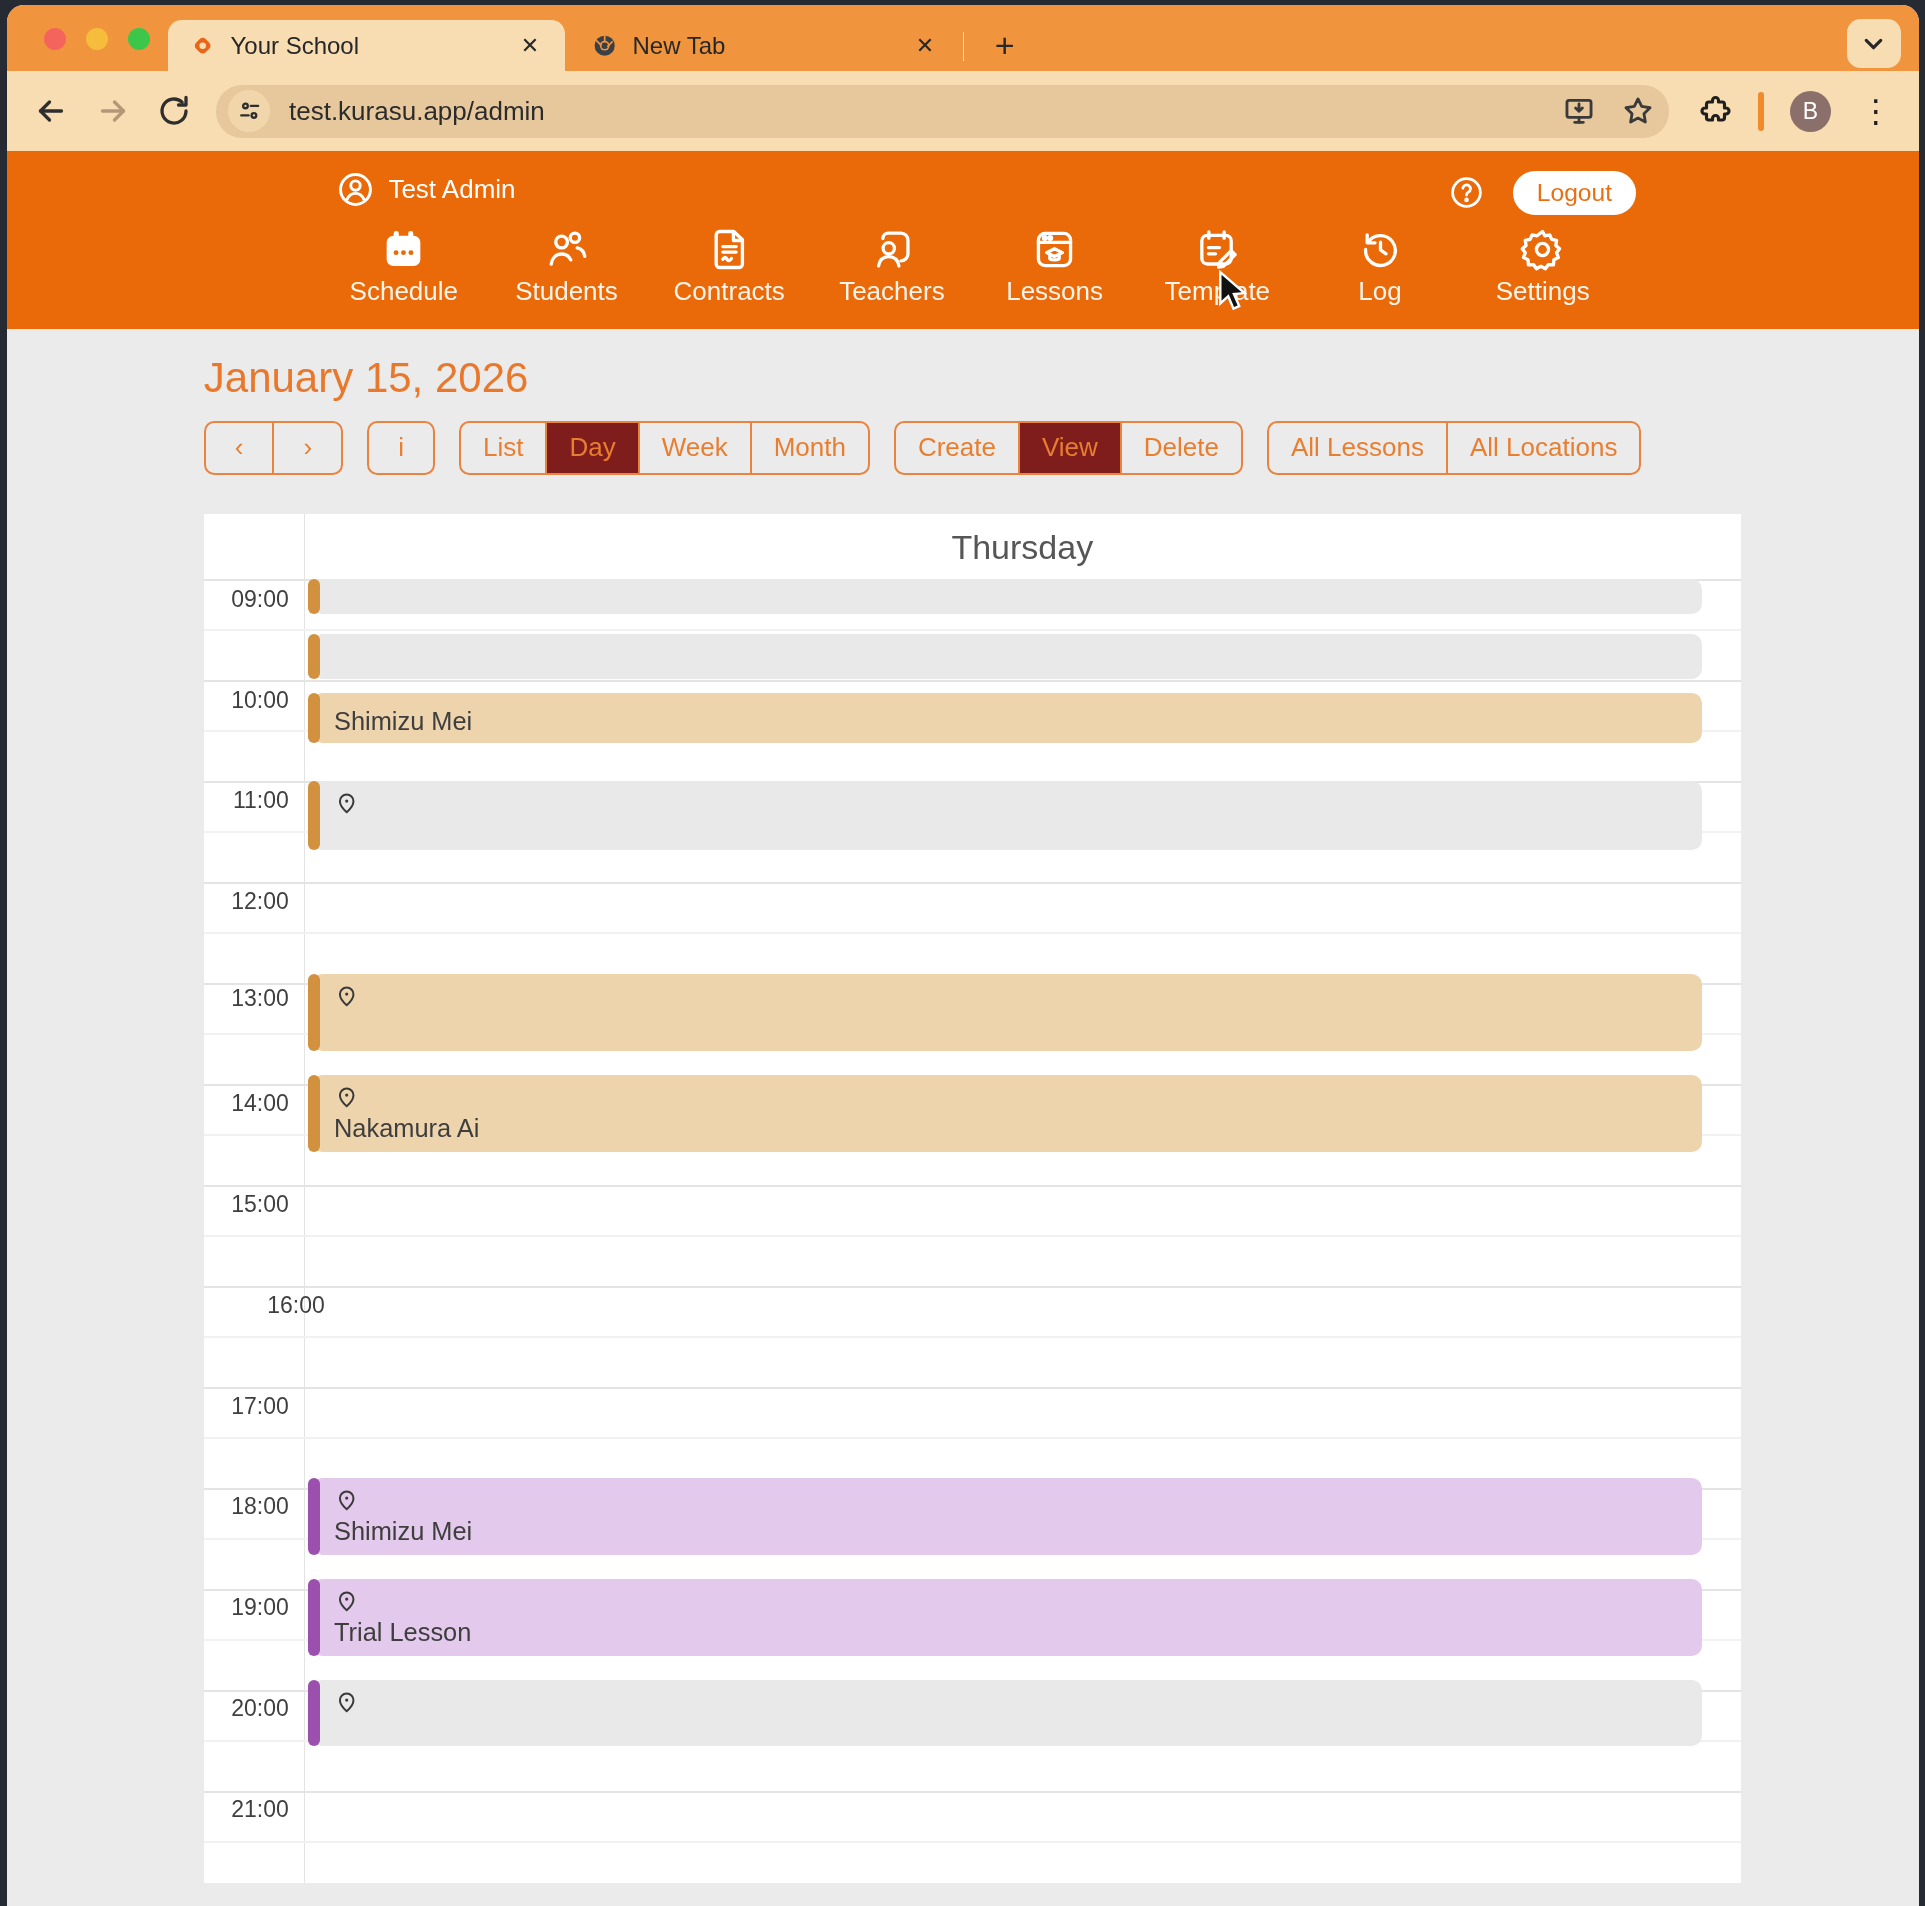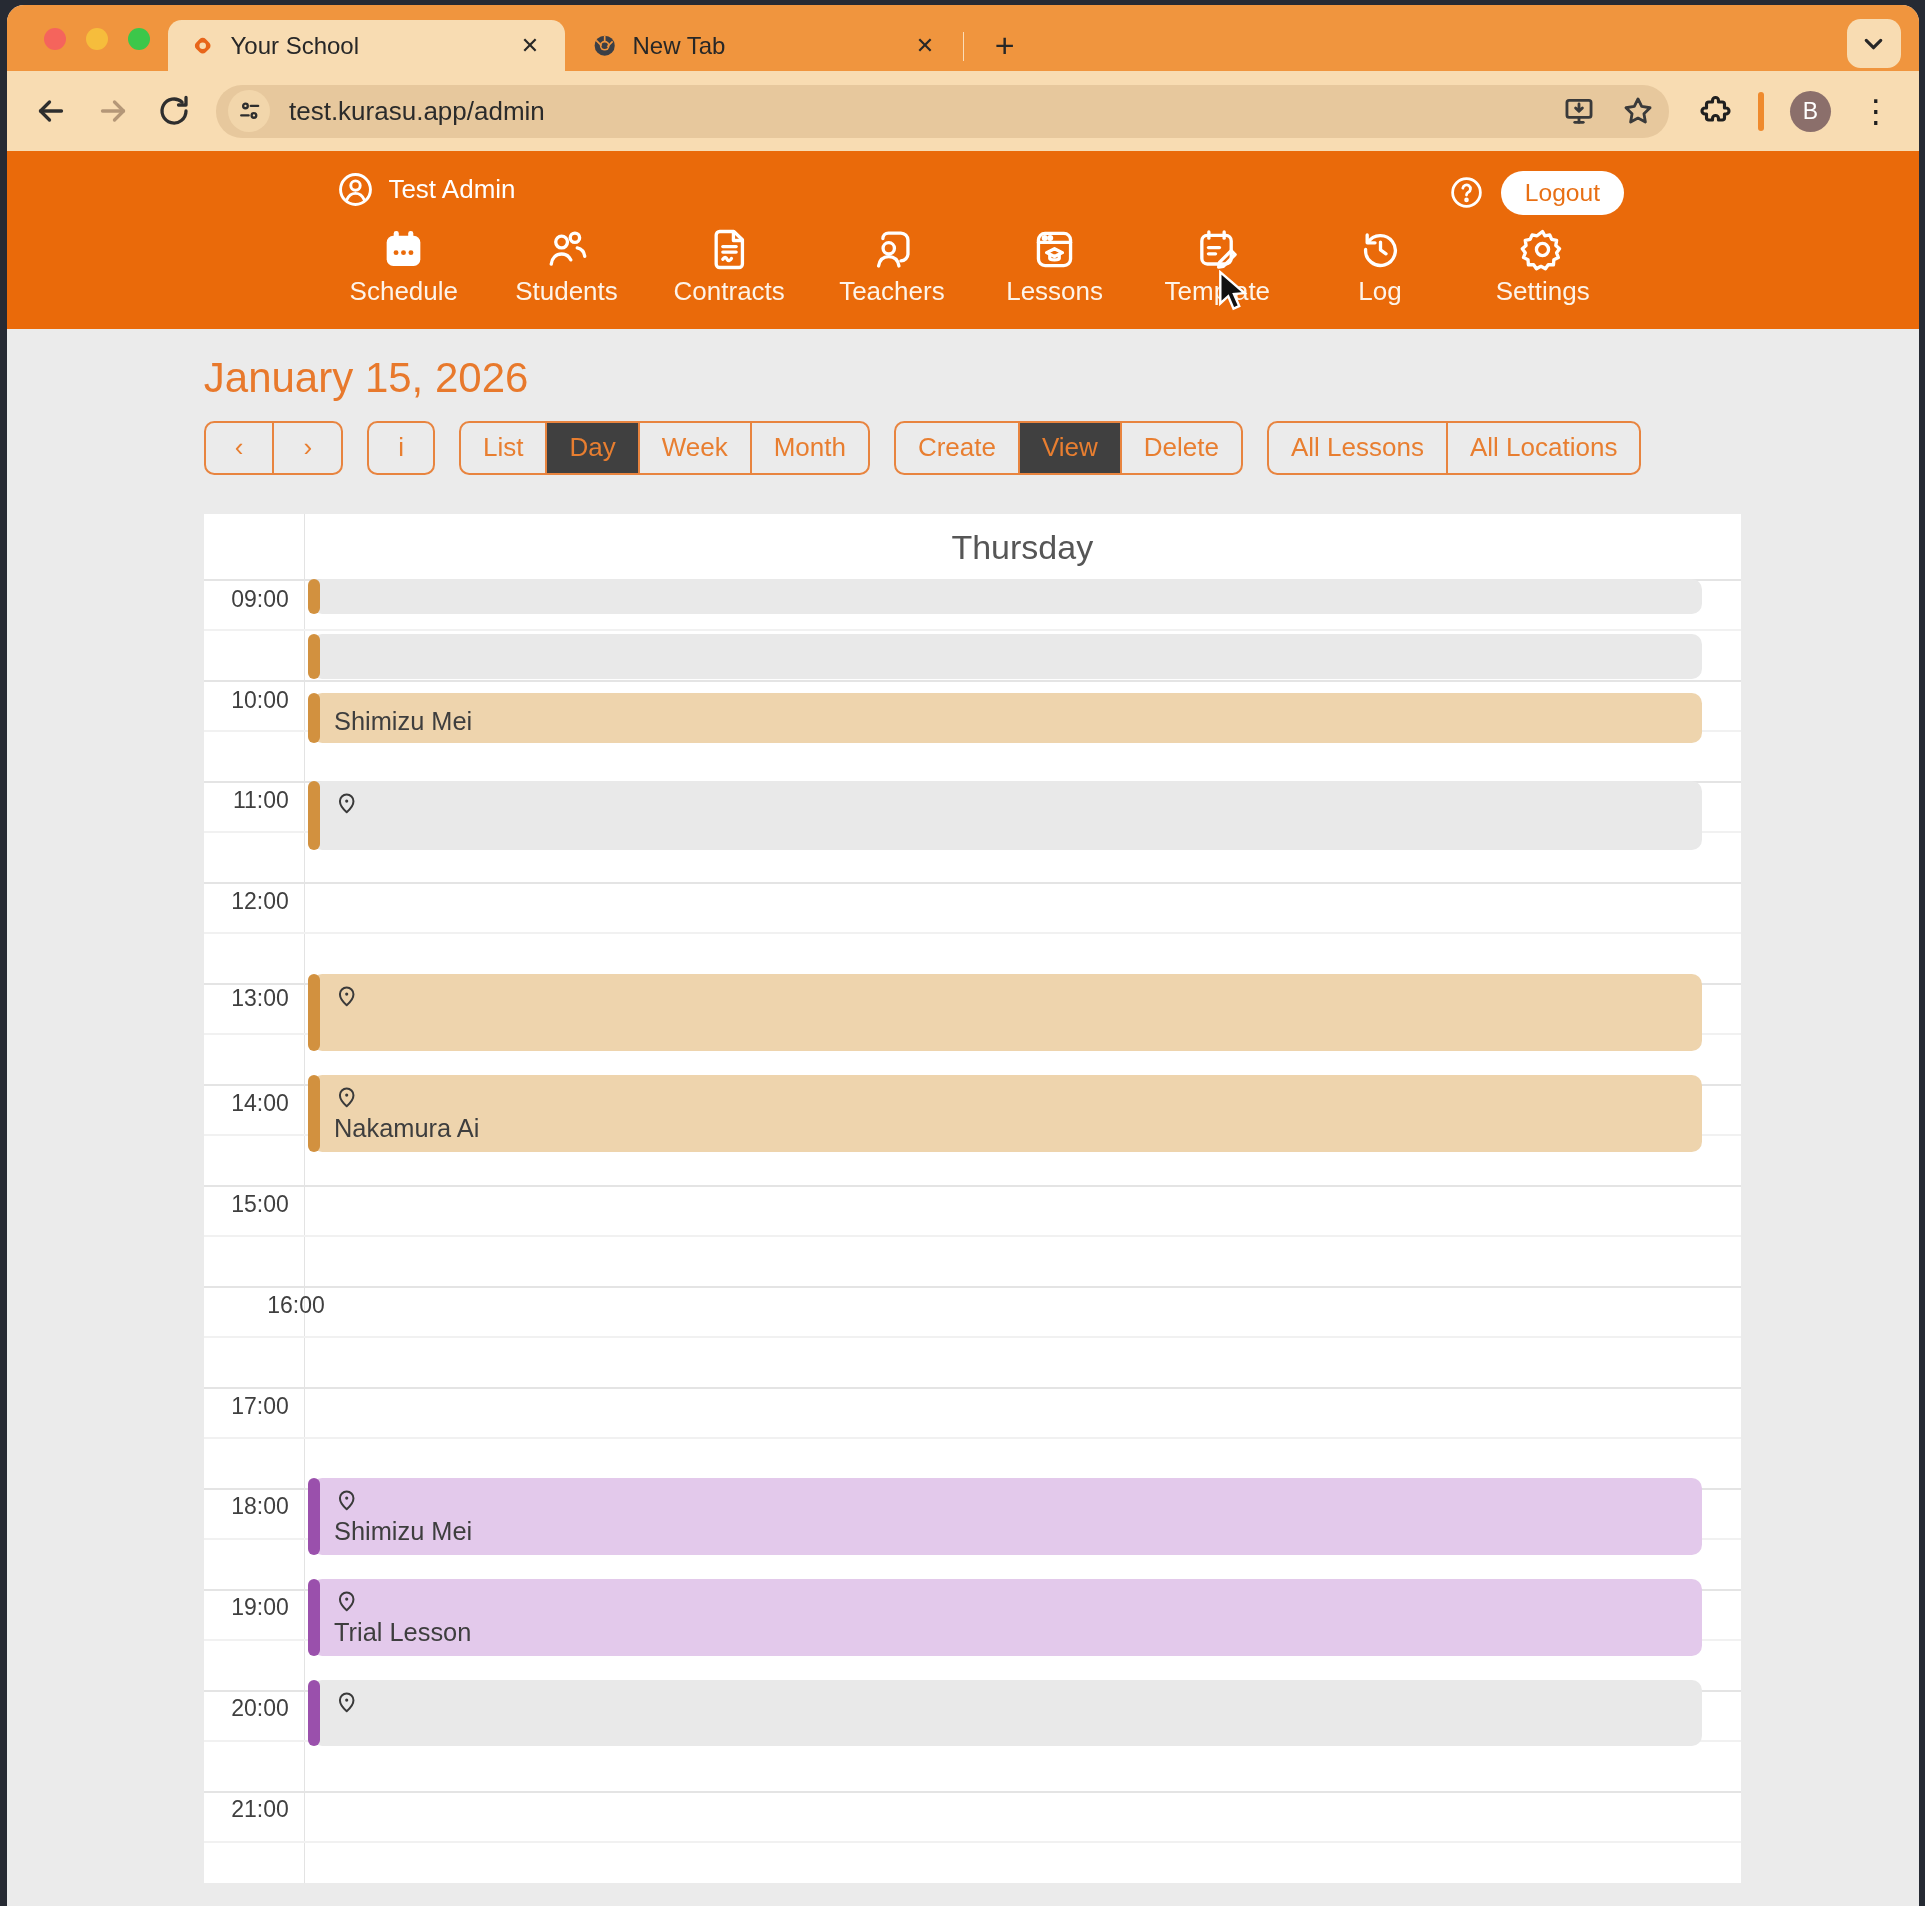--- a/index.html
+++ b/index.html
@@ -44,38 +44,38 @@
   .right-ico { width:39px; height:39px; margin-left:25.4px; display:flex; align-items:center; justify-content:center;
                color:#1f1f1f; font-size:32px; flex:0 0 auto; cursor:pointer; }
   .tb-sep { width:6px; height:39px; border-radius:3.4px; background:#ef8a2d; margin-left:25.4px; flex:0 0 auto; }
   .avatar { width:41px; height:41px; border-radius:50%; background:#8b6f6b; color:#fff; font-size:23px;
             display:flex; align-items:center; justify-content:center; margin-left:25.4px; cursor:pointer; flex:0 0 auto; }
 
   
   .appheader { position:relative; height:178px; background:#ea6a0a; }
   .user-row { position:absolute; left:329px; top:18.6px; display:flex; align-items:center; gap:13.6px; color:#fff; }
   .user-row .uname { font-size:26px; }
-  .help-logout { position:absolute; left:1441px; top:20.3px; display:flex; align-items:center; gap:16px; }
+  .help-logout { position:absolute; left:1441px; top:20.3px; display:flex; align-items:center; gap:28px; }
   .logout-btn { background:#fff; color:#e86f14; font-size:24.6px; padding:7.6px 24px; border-radius:22px;
                 border:none; cursor:pointer; font-family:inherit; }
   .appnav { position:absolute; left:329px; top:75px; width:1275px; display:flex; justify-content:space-between; }
   .appnav .item { width:136px; display:flex; flex-direction:column; align-items:center; gap:3px;
                   color:#fdf4ea; cursor:pointer; }
   .appnav .item .lbl { font-size:26px; }
   .cursor-arrow { position:absolute; left:1207px; top:119px; pointer-events:none; }
 
   
   .page { position:relative; height:1583px; background:#ebebeb; }
   .date-title { position:absolute; left:197px; top:25.4px; font-size:42px; font-weight:400; color:#e8792c; }
   .controls { position:absolute; left:197px; top:92px; display:flex; gap:24px; }
   .btn-group { display:flex; border:2.5px solid #e8843f; border-radius:10.2px; overflow:hidden; background:transparent; }
   .btn-group .btn { font-size:26px; color:#e87e30; padding:9.3px 22px; background:transparent; border:none;
                     cursor:pointer; font-family:inherit; line-height:1.2; }
   .btn-group .btn + .btn { border-left:2.5px solid #e8843f; }
-  .btn-group .btn.sel { background:#404040; }
+  .btn-group .btn.sel { background:#7f1d1d; }
   .btn.narrow { padding:9.3px 29px; }
 
   
   .calendar { position:absolute; left:197px; top:185px; width:1537px; height:1369px; background:#ffffff; }
   .cal-divider { position:absolute; left:100px; top:0; bottom:0; width:1.7px; background:#e3e3e3; }
   .day-header { position:absolute; left:100px; right:0; top:0; height:59px; line-height:66px;
                 text-align:center; font-size:34px; color:#565656; }
   .cal-grid { position:absolute; left:0; right:0; top:59px; bottom:0;
       background-image:
         linear-gradient(to bottom, #e4e4e4 0 1.7px, rgba(0,0,0,0) 1.7px),

